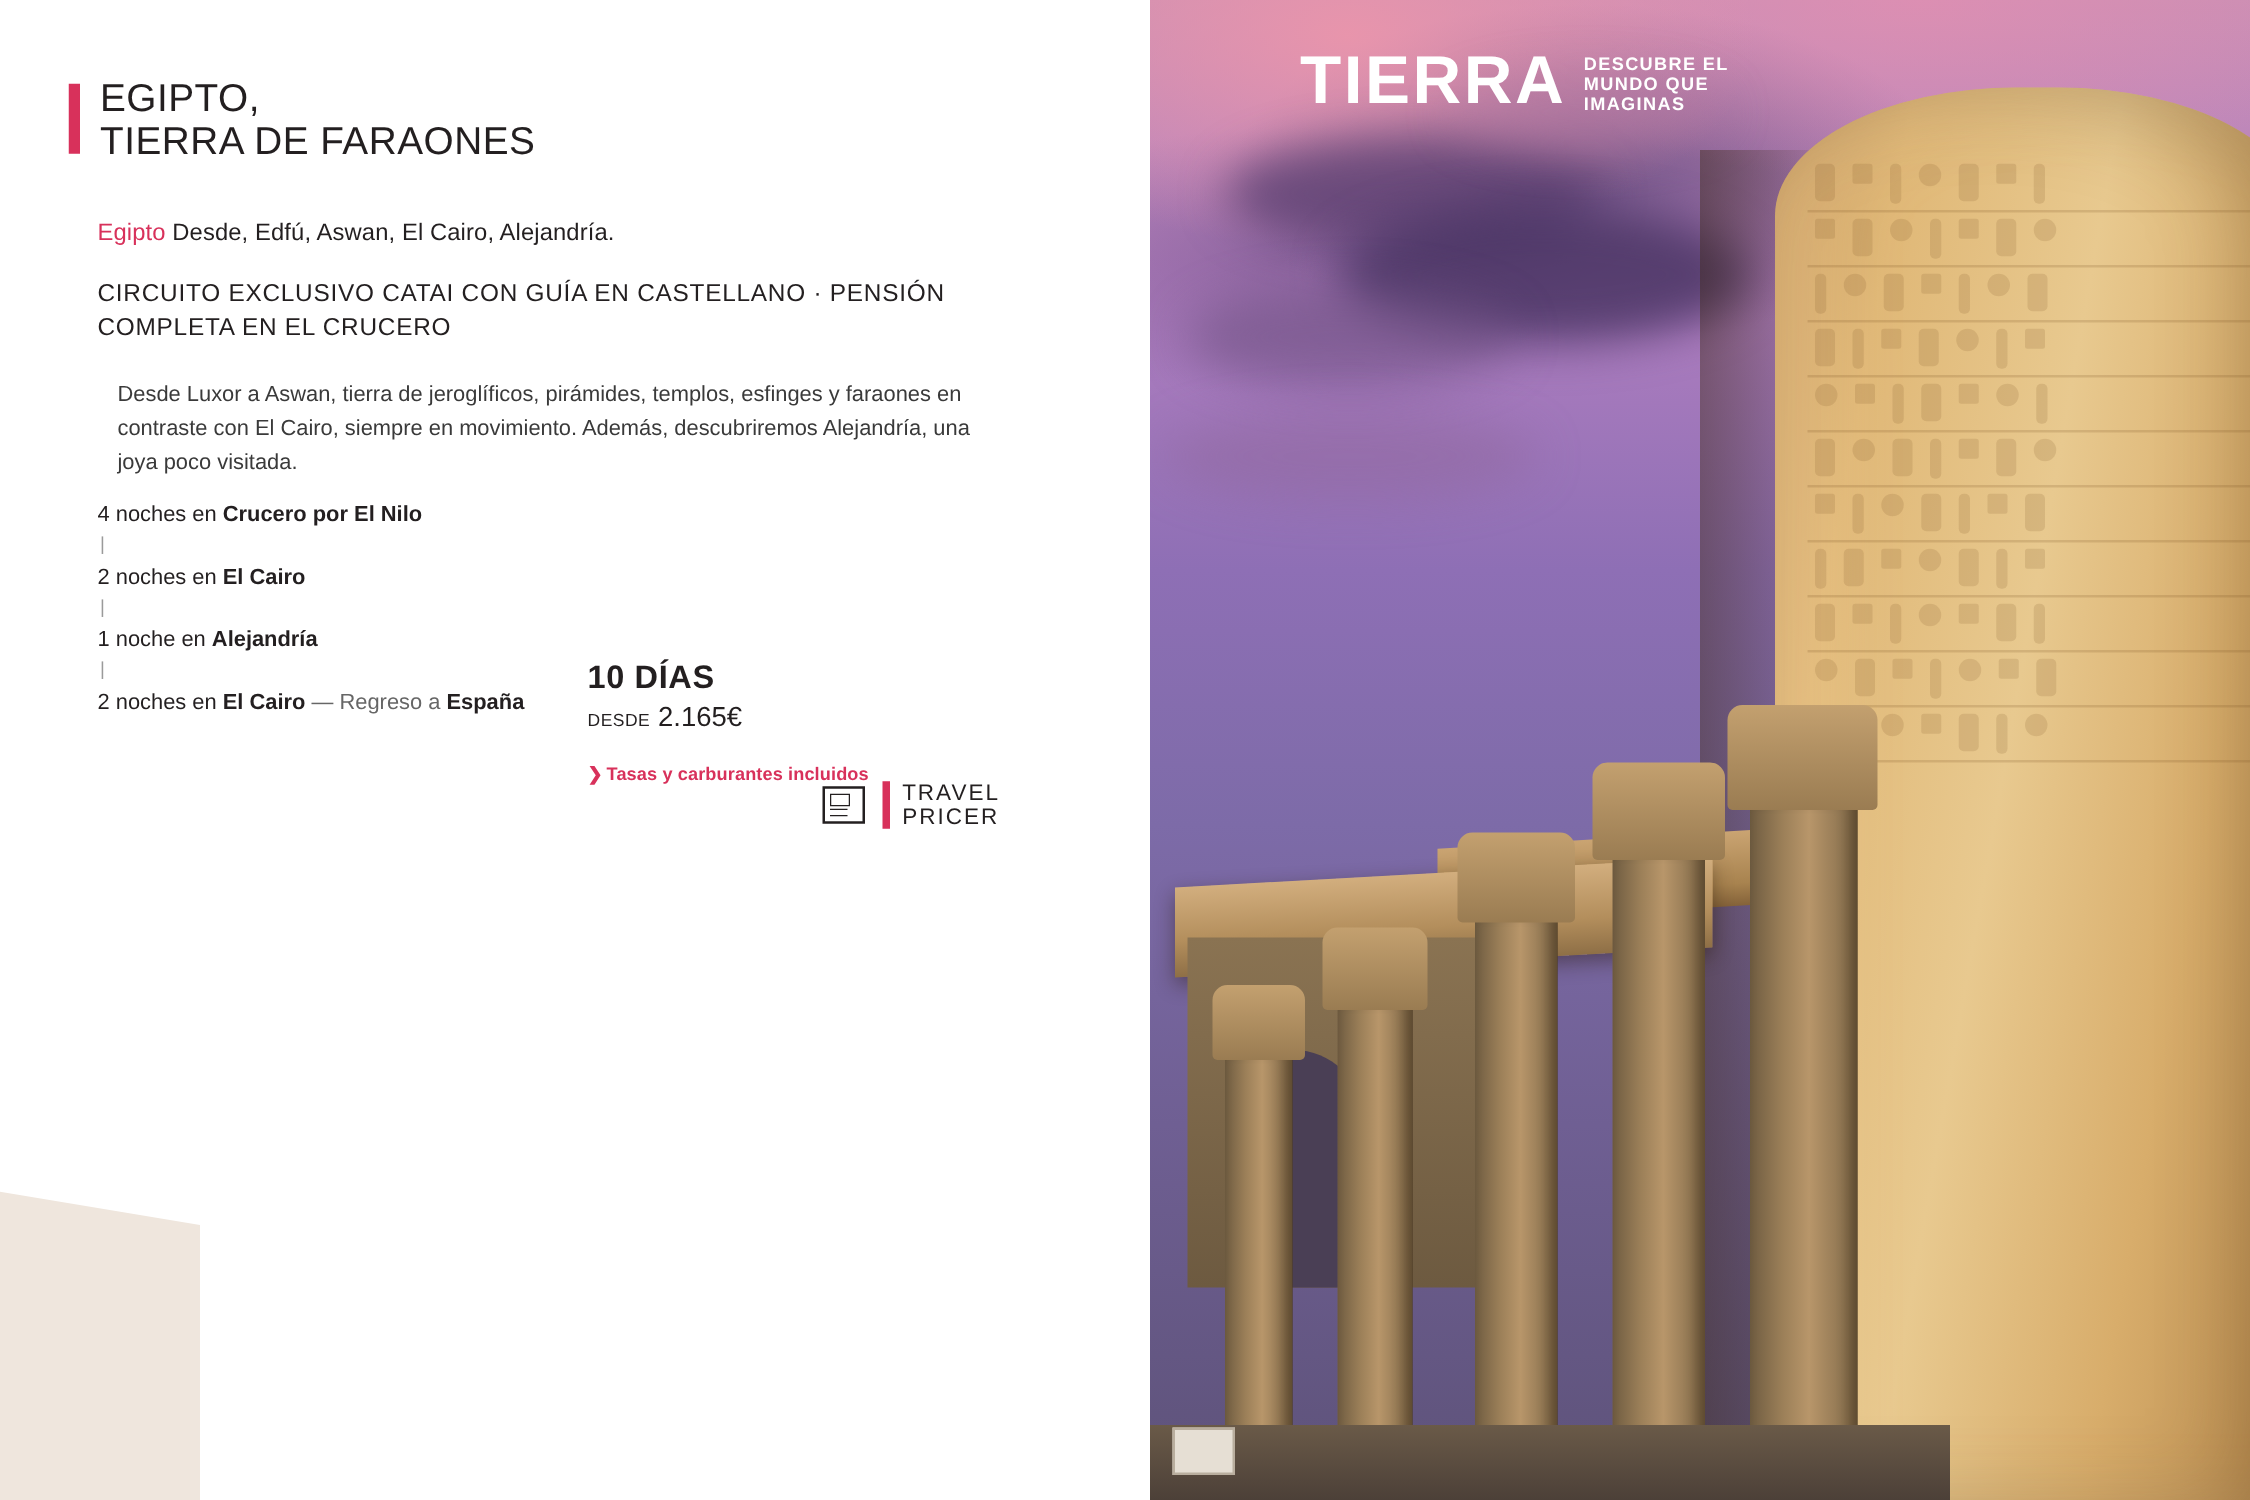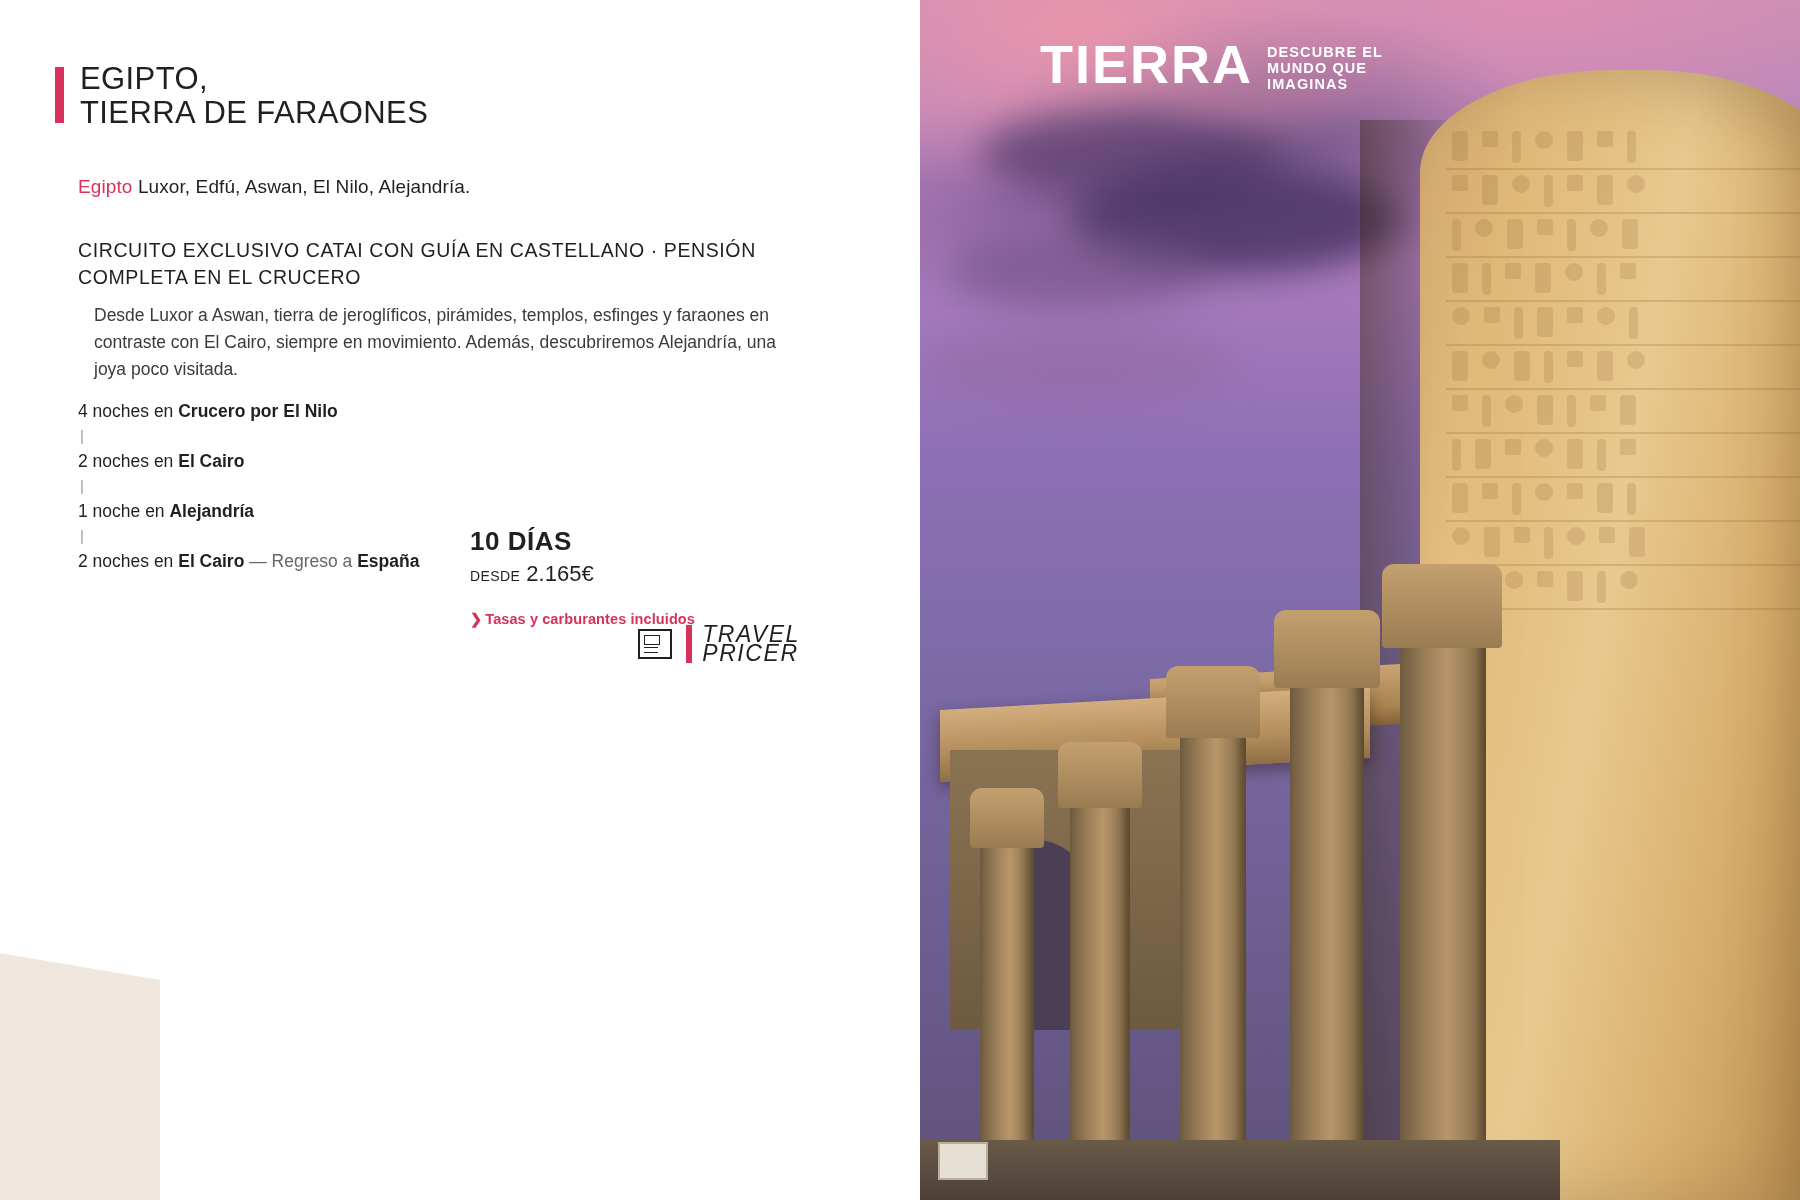--- a/index.html
+++ b/index.html
@@ -73,21 +73,21 @@
     color: #231f20;
     letter-spacing: 0.1px;
   }
   .route-country {
     color: #d8315b;
   }
 
   .circuit-line {
     position: absolute;
     left: 78px;
-    top: 237px;
+    top: 222px;
     width: 700px;
     font-size: 19.5px;
     line-height: 27px;
     letter-spacing: 0.6px;
     color: #231f20;
   }
 
   .description {
     position: absolute;
     left: 94px;
@@ -200,25 +200,24 @@
     border-top: 1.5px solid #231f20;
     border-bottom: 1.5px solid #231f20;
   }
   .tp-bar {
     width: 6px;
     height: 38px;
     background: #d8315b;
     margin-right: 10px;
   }
   .tp-text {
-    font-size: 23px;
+    font-size: 18px;
     line-height: 19px;
     letter-spacing: 1.6px;
     color: #231f20;
-    font-style: italic;
   }
 
   
   .photo {
     position: absolute;
     left: 920px;
     top: 0;
     width: 880px;
     height: 1200px;
     overflow: hidden;
@@ -415,21 +414,21 @@
     <div class="title-block">
       <div class="title-bar"></div>
       <div class="title-text">
         <div>EGIPTO,</div>
         <div>TIERRA DE FARAONES</div>
       </div>
     </div>
 
     <div class="route-line">
       <span class="route-country">Egipto</span>
-      <span>Luxor, Edfú, Aswan, El Nilo, Alejandría.</span>
+      <span>Desde, Edfú, Aswan, El Cairo, Alejandría.</span>
     </div>
 
     <div class="circuit-line">CIRCUITO EXCLUSIVO CATAI CON GUÍA EN CASTELLANO · PENSIÓN COMPLETA EN EL CRUCERO</div>
 
     <div class="description">Desde Luxor a Aswan, tierra de jeroglíficos, pirámides, templos, esfinges y faraones en contraste con El Cairo, siempre en movimiento. Además, descubriremos Alejandría, una joya poco visitada.</div>
 
     <div class="itinerary">
       <div class="itin-row">
         <span>4 noches en </span><strong>Crucero por El Nilo</strong>
       </div>

